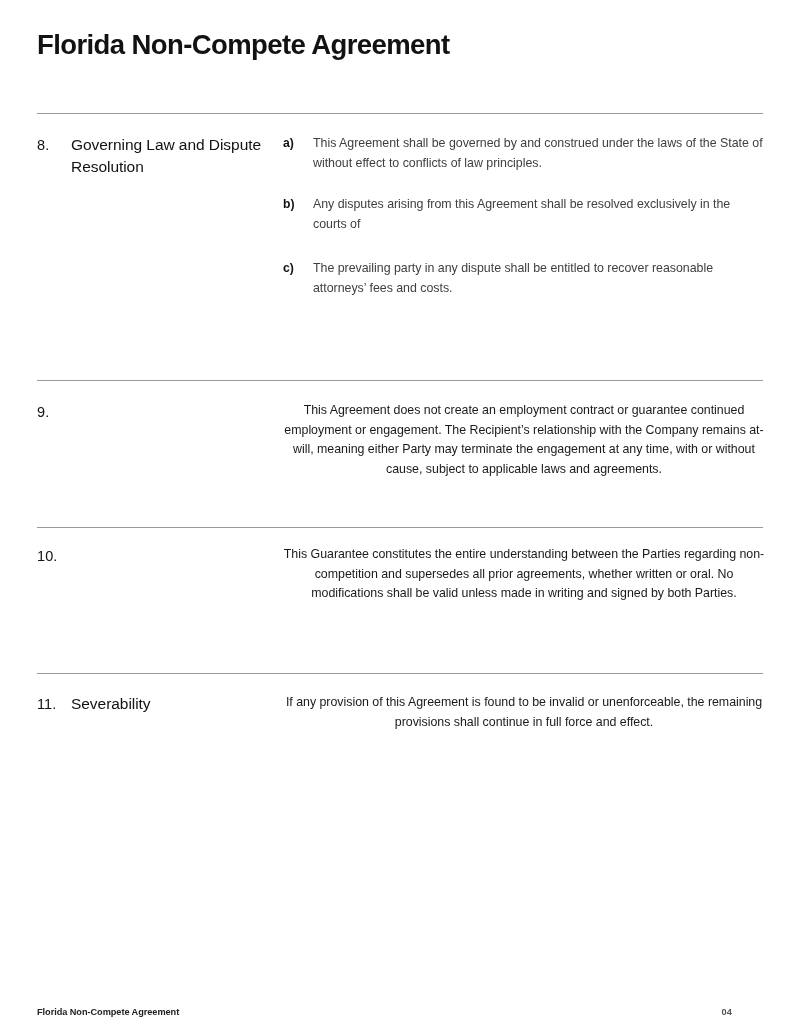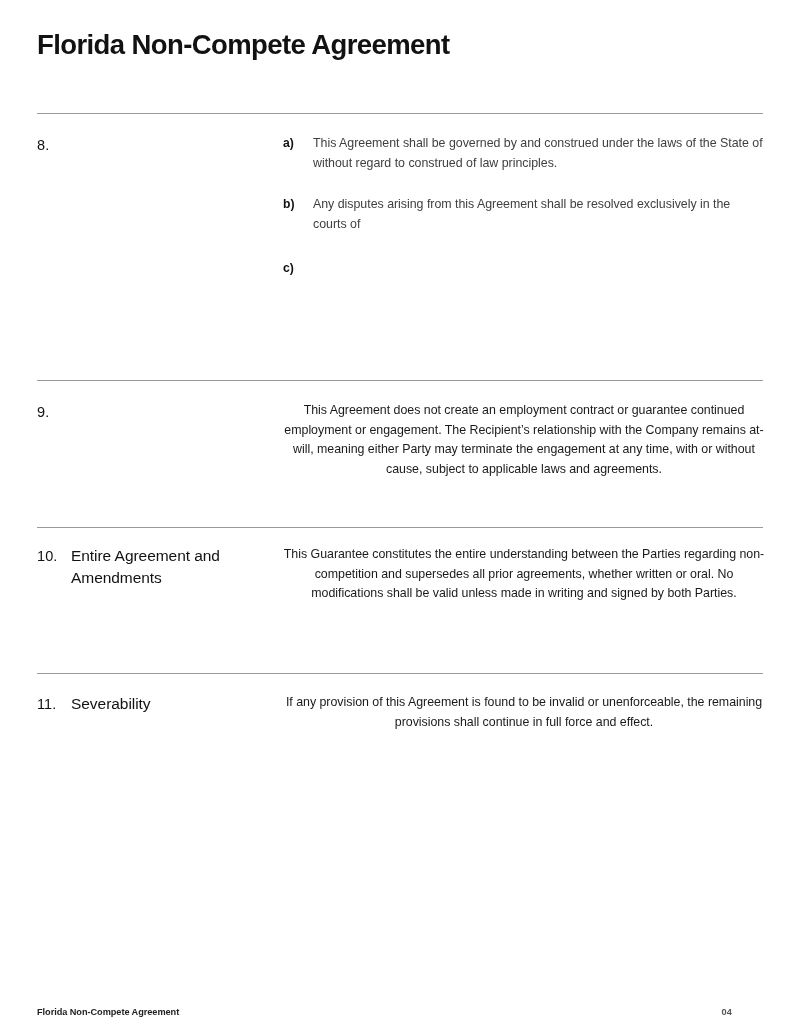--- a/index.html
+++ b/index.html
@@ -141,38 +141,40 @@
 
 <div class="page">
 
   <div class="doc-title">Florida Non-Compete Agreement</div>
 
   <div class="rule" style="top:113px;"></div>
 
   <div class="section" style="top:134px;">
     <div class="sec-head">
       <div class="sec-num">8.</div>
+      <div class="sec-title">Governing Law and Dispute Resolution</div>
     </div>
     <div class="sec-body">
 
       <div class="subitem">
         <span class="sub-letter">a)</span>
         <span class="sub-text">This Agreement shall be governed by and construed under the laws of the State of</span>
         <span class="blank-fill"><br></span>
-        <span class="sub-text">without regard to construed of law principles.</span>
+        <span class="sub-text">without effect to conflicts of law principles.</span>
       </div>
 
       <div class="subitem" style="margin-bottom:25px;">
         <span class="sub-letter">b)</span>
         <span class="sub-text">Any disputes arising from this Agreement shall be resolved exclusively in the courts of</span>
         <span class="blank-fill"></span>
       </div>
 
       <div class="subitem">
         <span class="sub-letter">c)</span>
+        <span class="sub-text">The prevailing party in any dispute shall be entitled to recover reasonable attorneys’ fees and costs.</span>
       </div>
 
     </div>
   </div>
 
   <div class="rule" style="top:380px;"></div>
 
   <div class="section" style="top:401px;">
     <div class="sec-head">
       <div class="sec-num">9.</div>
@@ -180,21 +182,20 @@
     <div class="sec-body">
       <p>This Agreement does not create an employment contract or guarantee continued employment or engagement. The Recipient’s relationship with the Company remains at-will, meaning either Party may terminate the engagement at any time, with or without cause, subject to applicable laws and agreements.</p>
     </div>
   </div>
 
   <div class="rule" style="top:527px;"></div>
 
   <div class="section" style="top:545px;">
     <div class="sec-head">
       <div class="sec-num">10.</div>
-      <div class="sec-title">Entire Agreement and Amendments</div>
     </div>
     <div class="sec-body">
       <p>This Guarantee constitutes the entire understanding between the Parties regarding non-competition and supersedes all prior agreements, whether written or oral. No modifications shall be valid unless made in writing and signed by both Parties.</p>
     </div>
   </div>
 
   <div class="rule" style="top:673px;"></div>
 
   <div class="section" style="top:693px;">
     <div class="sec-head">

